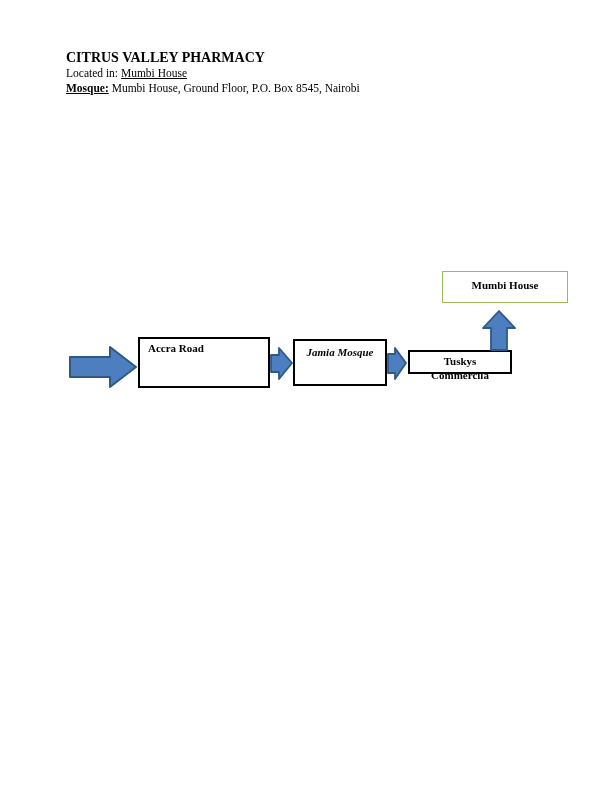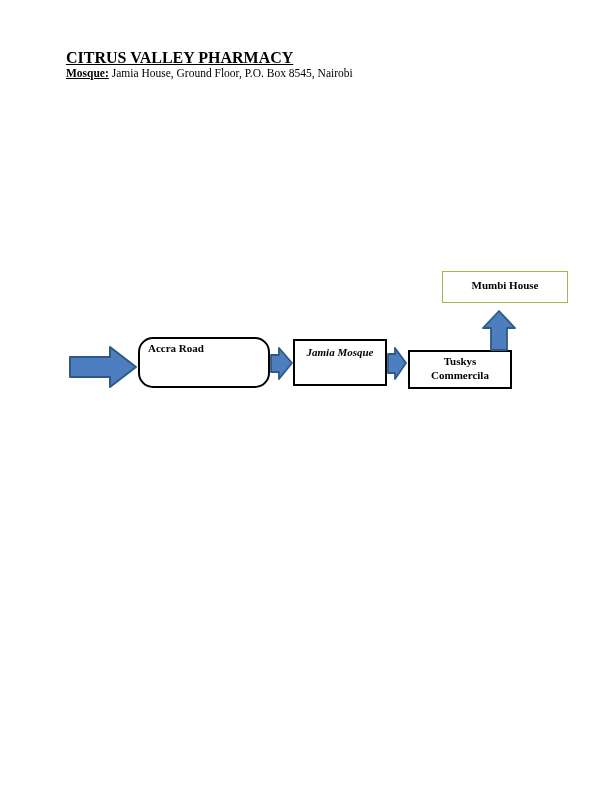--- a/index.html
+++ b/index.html
@@ -3,50 +3,51 @@
 <meta charset="utf-8">
 <style>
   html,body { margin:0; padding:0; background:#ffffff; }
   .page {
     position:relative; width:612px; height:792px; background:#ffffff;
     font-family:"Liberation Serif","DejaVu Serif",serif; color:#000000;
     overflow:hidden;
   }
   
   .hdr { position:absolute; left:66px; top:50px; font-size:11.5px; line-height:15.6px; }
-  .hdr .title { font-size:16px;text-decoration:underline; }
+  .hdr .title { font-size:14px; }
   .b { font-weight:bold; }
   .u { text-decoration:underline; }
   .mr { margin-right:4px; }
   
   .node {
     position:absolute; box-sizing:border-box; background:#ffffff;
     border:2px solid var(--box-border,#000); font-weight:bold; font-size:11px;
   }
-  .node-accra  { left:138px; top:337px; width:132px; height:51px; padding:3px 0 4px 8px;border-radius:15px; }
+  .node-accra  { left:138px; top:337px; width:132px; height:51px; padding:3px 0 4px 8px; }
   .node-jamia  { left:293px; top:339px; width:94px;  height:47px; padding-top:5px; text-align:center;font-style:italic; }
-  .node-tuskys { left:408px; top:350px; width:104px; height:39px; padding-top:3px; text-align:center; line-height:13.5px; }
+  .node-tuskys { left:408px; top:350px; width:104px; height:24px; padding-top:3px; text-align:center; line-height:13.5px; }
   .node-mumbi  { left:442px; top:271px; width:126px; height:32px; padding-top:7px; text-align:center;
                  border:1.5px solid var(--mumbi-border,#9bbb59); }
   .node-tuskys span { display:block; }
   .arrow { position:absolute; }
   .arrow polygon { fill:var(--arrow-fill,#4d7ebf); stroke:var(--arrow-stroke,#2e5984); stroke-linejoin:round; }
   .a-big  { left:69px;  top:346px; }
   .a-mid1 { left:270px; top:346px; }
   .a-mid2 { left:387px; top:346px; }
   .a-up   { left:482px; top:310px; }
 </style>
 </head>
 <body>
 
 <div class="page">
 
   <div class="hdr">
     <div class="title b">CITRUS VALLEY PHARMACY</div>
-    <div><span class="b u">Mosque:</span><span> Jamia House, Ground Floor, P.O. Box 8545, Nairobi</span></div>
+    <div><span>Located in: </span><span class="u">Mumbi House</span></div>
+    <div><span class="b u">Mosque:</span><span> Mumbi House, Ground Floor, P.O. Box 8545, Nairobi</span></div>
   </div>
 
   <div>
 
     <svg class="arrow a-big" width="69" height="42" viewBox="0 0 69 42">
       <polygon points="1,11 41,11 41,1 67,21 41,41 41,31 1,31" stroke-width="2"></polygon>
     </svg>
 
     <div class="node node-accra">
       <span>Accra Road</span>

